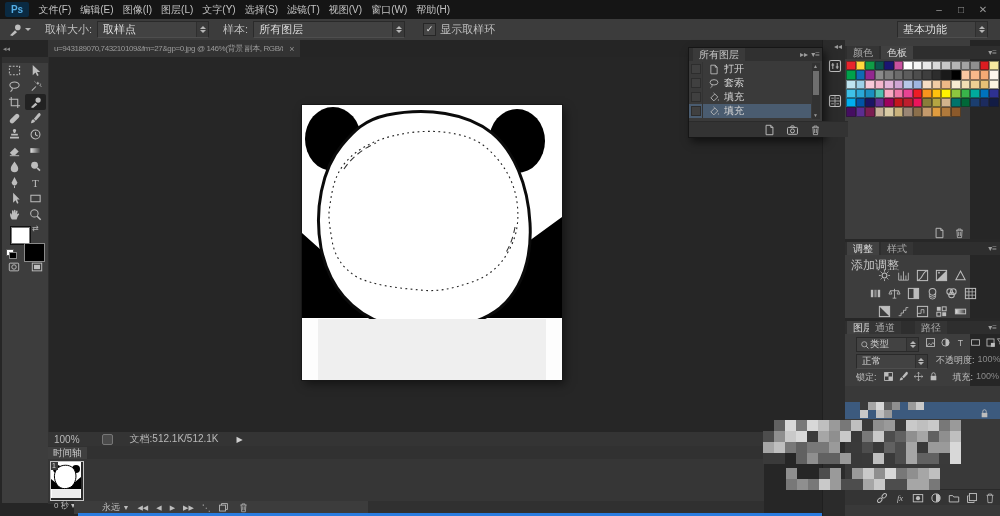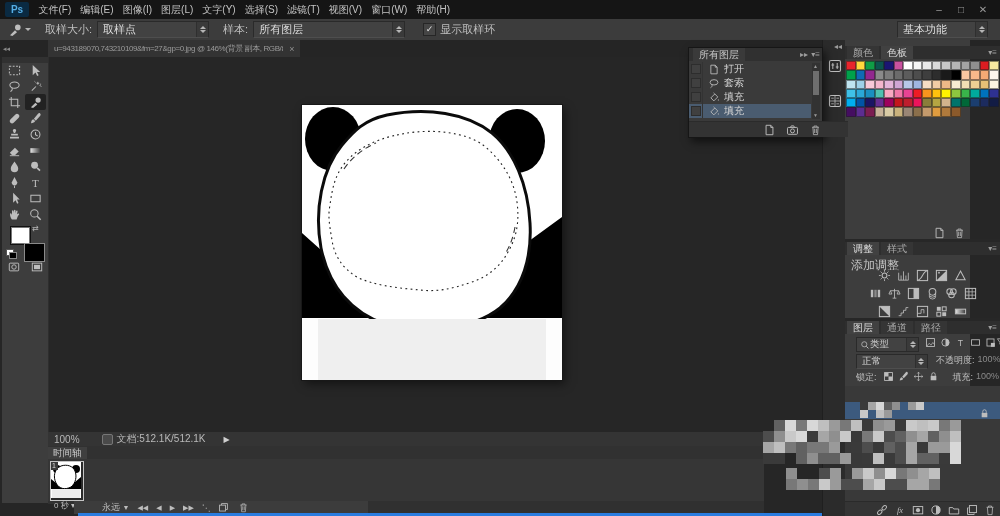--- a/index.html
+++ b/index.html
@@ -75,21 +75,21 @@
   .adj-row svg{width:13px;height:13px;}
   
   .lr-row{position:absolute;left:11px;width:150px;height:14px;display:flex;align-items:flex-start;color:#c0c0c0;font-size:9px;white-space:nowrap;}
   .kind-dd{width:58px;height:13px;background:#424242;border:1px solid #2a2a2a;display:flex;align-items:center;font-size:9.5px;color:#ccc;padding-left:3px;}
   .lr-icons{display:flex;gap:4px;margin-left:6px;}
   .lr-icons svg{width:11px;height:11px;}
   .dim{color:#8b8b8b;}
   .layer-list{position:absolute;left:0;top:346px;width:155px;height:151px;background:#393939;}
   .layer-sel{position:absolute;left:0;top:16px;width:155px;height:17px;background:#3c5a7e;}
   .layer-sel svg{position:absolute;right:5px;top:3px;width:11px;height:11px;}
-  .lp-footer{position:absolute;left:0;top:461px;width:155px;height:16px;background:#343434;border-top:1px solid #2a2a2a;display:flex;align-items:center;justify-content:flex-end;gap:6px;padding-right:4px;box-sizing:border-box;}
+  .lp-footer{position:absolute;left:0;top:449px;width:155px;height:16px;background:#343434;border-top:1px solid #2a2a2a;display:flex;align-items:center;justify-content:flex-end;gap:6px;padding-right:4px;box-sizing:border-box;}
   .lp-footer svg{width:12px;height:12px;}
   
   .history{left:688px;top:47px;width:133px;height:89px;background:#3a3a3a;border:1px solid #161616;box-shadow:3px 4px 8px rgba(0,0,0,.55);}
   .h-title{position:absolute;left:0;top:0;width:133px;height:13px;background:#303030;}
   .h-title .t{position:absolute;left:4px;top:0;background:#3a3a3a;color:#c8c8c8;font-size:10px;line-height:13px;padding:0 6px;}
   .h-title .r{position:absolute;right:14px;top:2px;color:#9d9d9d;font-size:8px;}
   .h-title .m{position:absolute;right:2px;top:2px;color:#9d9d9d;font-size:8px;}
   .h-rows{position:absolute;left:0;top:14px;width:122px;}
   .h-row{height:14px;display:flex;align-items:center;color:#d5d5d5;font-size:10px;}
   .h-row.sel{background:#4a5c70;}
@@ -334,21 +334,21 @@
       <rect x="244" y="214" width="16" height="61" fill="#fdfdfd"></rect>
       <path d="M95,30 C130,22 165,28 181,40 C200,55 212,75 215,97 C218,120 213,135 206,147 C198,162 185,172 170,177 C150,184 135,187 118,185 C95,183 70,180 55,172 C40,163 32,150 30,135 C27,118 26,110 28,100 C30,84 33,72 40,62 C50,47 70,35 95,30 Z" fill="none" stroke="#222" stroke-width="1.1" stroke-dasharray="1.8,3.4"></path>
       <path d="M42,64 C50,52 62,43 74,38" fill="none" stroke="#333" stroke-width="1.1" stroke-dasharray="6,4"></path>
       <path d="M213,122 C211,133 208,141 203,149" fill="none" stroke="#333" stroke-width="1.1" stroke-dasharray="6,4"></path>
     </svg>
   </div>
 
   <div class="abs statusbar">
     <span style="margin-left:6px;">100%</span>
     <span style="margin-left:22px;width:9px;height:9px;border:1px solid #777;border-radius:2px;background:#4a4a4a;display:inline-block;"></span>
-    <span style="margin-left:4px;">文档:512.1K/512.1K</span>
+    <span style="margin-left:17px;">文档:512.1K/512.1K</span>
     <span style="margin-left:18px;color:#cfcfcf;font-size:8px;">▶</span>
   </div>
 
   <div class="abs timeline">
     <div class="tl-tab">时间轴</div>
     <div class="tl-body">
       <div class="frame">
         <span class="num">1</span>
         <svg width="30" height="36" viewBox="0 0 30 36" style="position:absolute;left:0;top:0;">
           <rect width="30" height="36" fill="#fff"></rect>
@@ -629,21 +629,21 @@
               </linearGradient>
             </defs>
             <rect x="1.5" y="4.5" width="11" height="5" fill="url(#gB)"></rect>
           </svg>
         </span>
       </div>
     <div class="divider" style="top:278px;"></div>
 
     <div class="ptabrow" style="top:281px;">
       <span class="ptab active" style="left:2px;">图层</span>
-      <span class="ptab" style="left:36px;text-align:center;">通道</span>
+      <span class="ptab" style="left:24px;text-align:center;">通道</span>
       <span class="ptab" style="left:70px;">路径</span>
       <span class="pmenu">▾≡</span>
     </div>
     <div class="lr-row" style="top:297px;">
       <span class="kind-dd">
           <span id="kindicon" style="width: 10px; height: 10px; display: inline-block;">
             <svg viewBox="0 0 14 14" xmlns="http://www.w3.org/2000/svg" style="display:block" fill="none" stroke="#bdbdbd" stroke-width="1.1">
               <circle cx="6" cy="6" r="3.6"></circle>
               <path d="M8.8,8.8 l3,3" stroke-width="1.4"></path>
             </svg>

